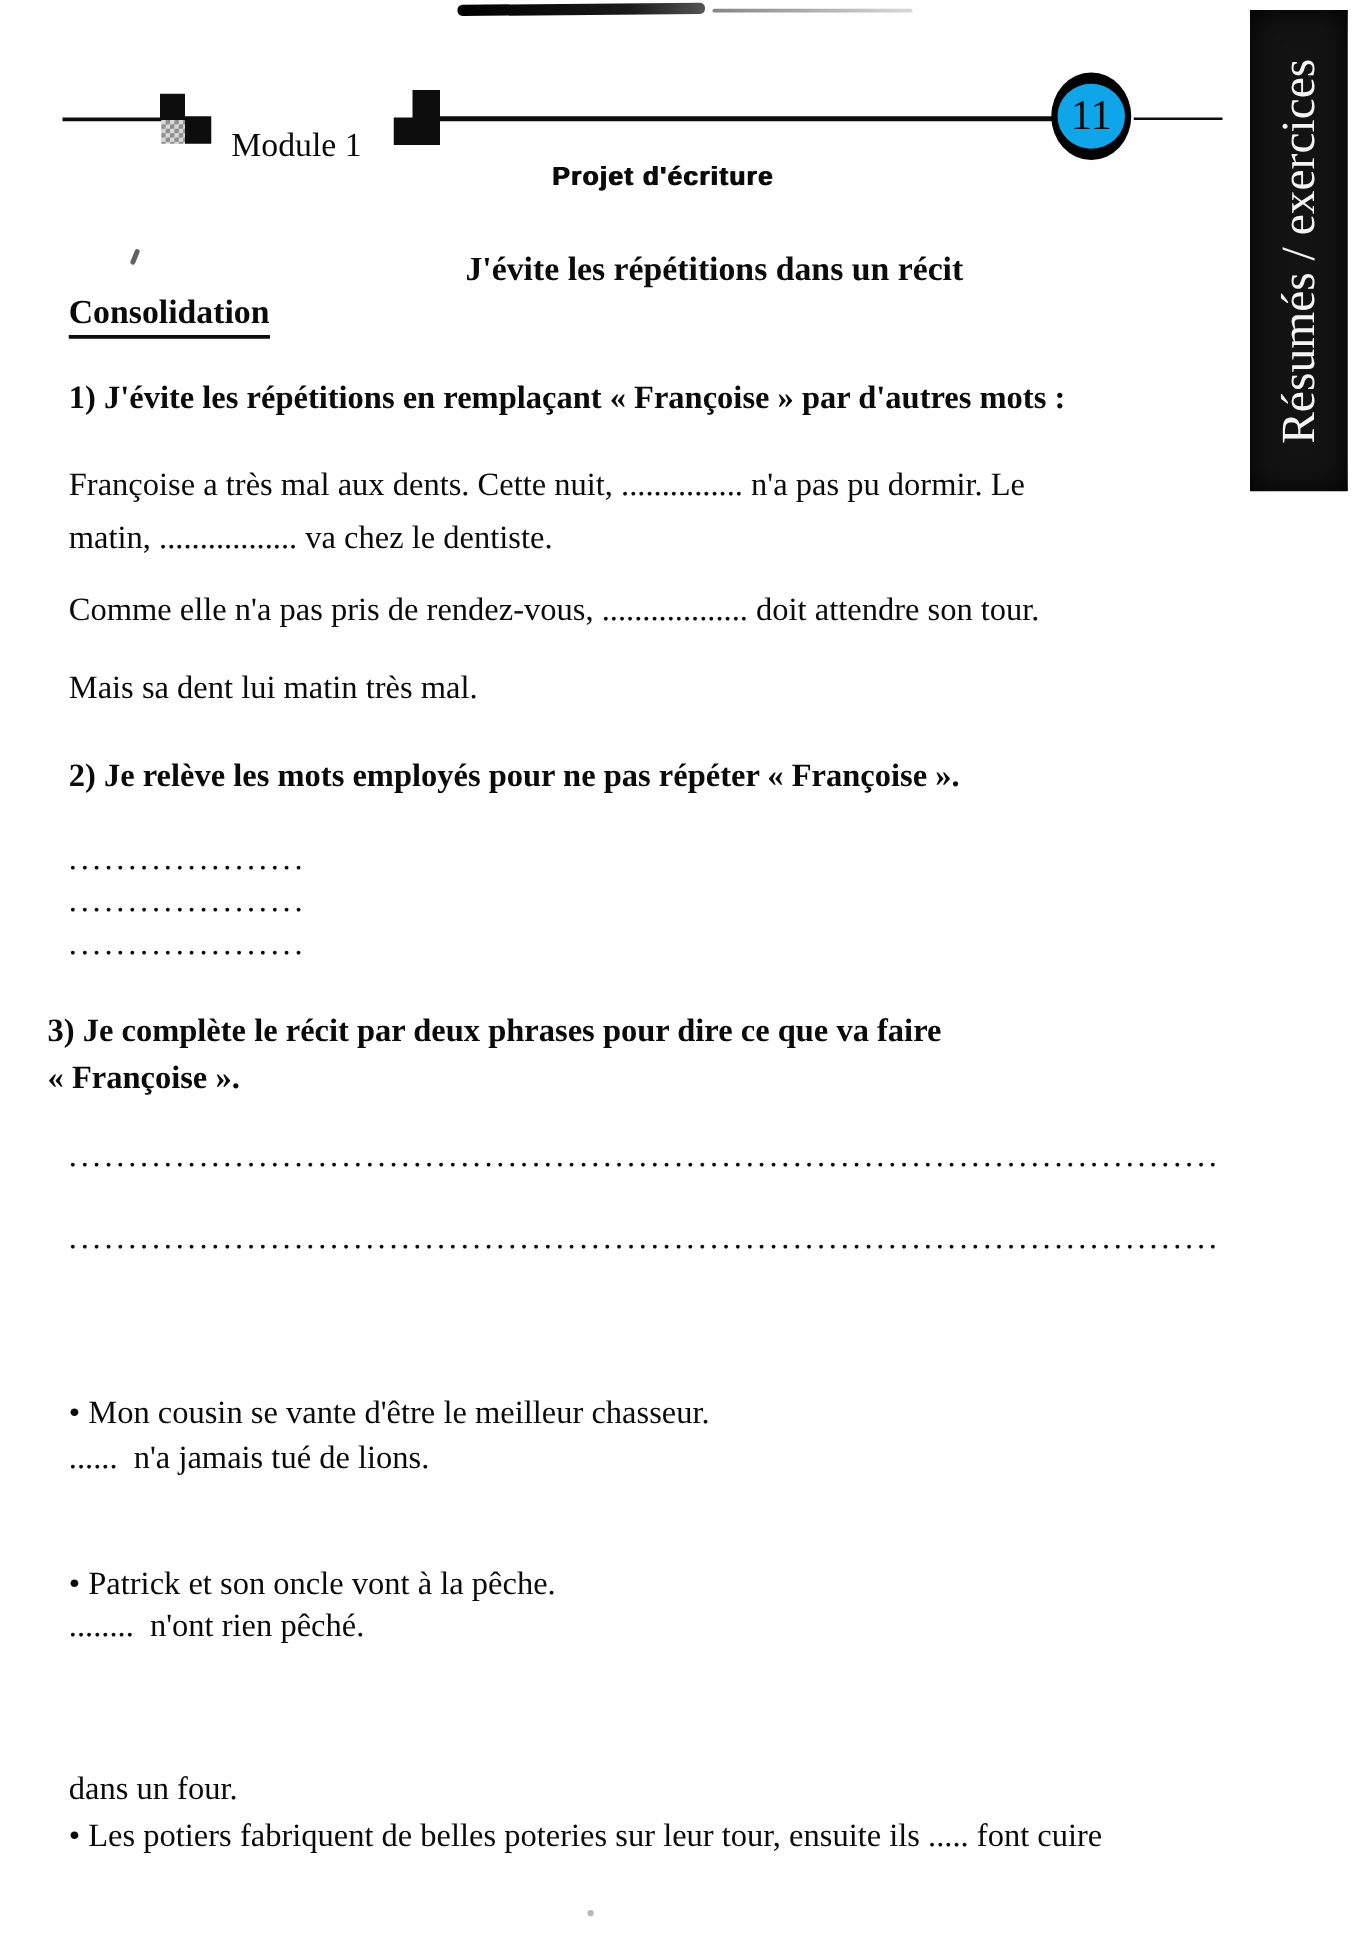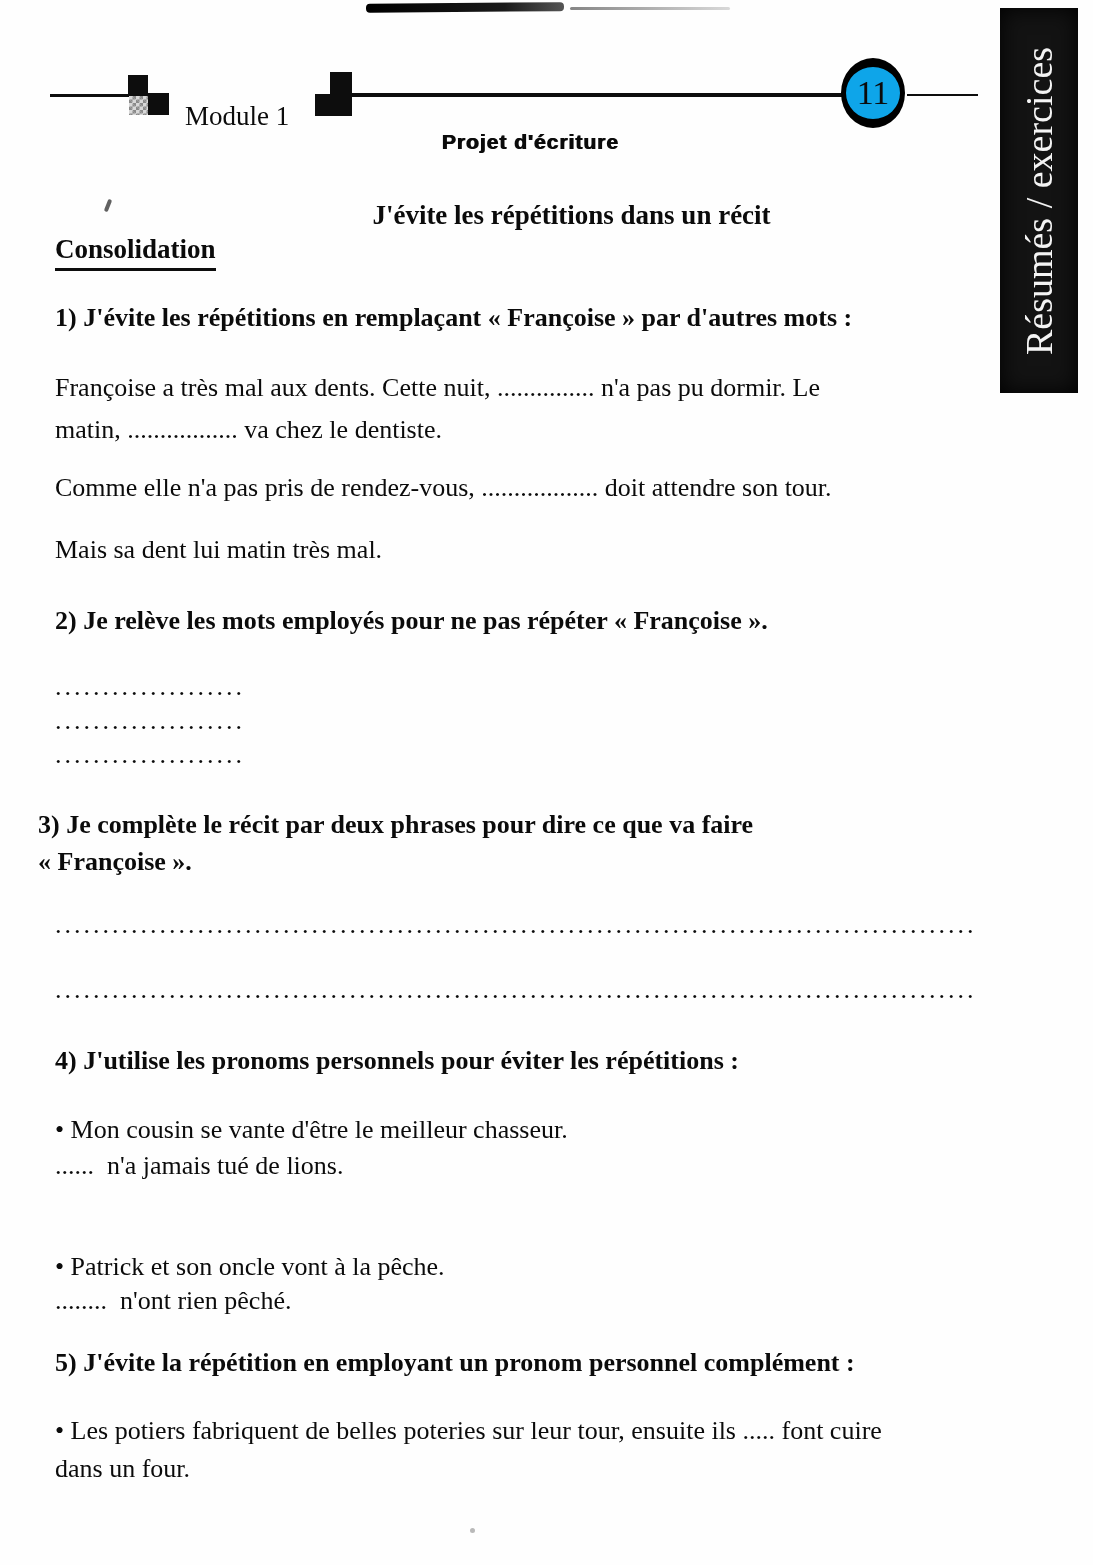--- a/index.html
+++ b/index.html
@@ -133,29 +133,27 @@
     <div class="dots-short">....................</div>
   </div>
 
   <div class="abs para bold" style="left:38px;top:806px;line-height:37px;">
     <div>3) Je complète le récit par deux phrases pour dire ce que va faire</div>
     <div>« Françoise ».</div>
   </div>
   <div class="abs dots-long" style="left:55px;top:908px;">..............................................................................................................</div>
   <div class="abs dots-long" style="left:55px;top:973px;">..............................................................................................................</div>
 
-  <div class="abs body-text bold" style="left:55px;top:1044px;">4) J'utilise les pronoms personnels pour éviter les répétitions :</div>
   <div class="abs para" style="left:55px;top:1112px;line-height:36px;">
     <div>• Mon cousin se vante d'être le meilleur chasseur.</div>
     <div>......&nbsp; n'a jamais tué de lions.</div>
   </div>
   <div class="abs para" style="left:55px;top:1250px;line-height:34px;">
     <div>• Patrick et son oncle vont à la pêche.</div>
     <div>........&nbsp; n'ont rien pêché.</div>
   </div>
 
-  <div class="abs body-text bold" style="left:55px;top:1346px;">5) J'évite la répétition en employant un pronom personnel complément :</div>
   <div class="abs para" style="left:55px;top:1412px;line-height:38px;">
+    <div>dans un four.</div>
     <div>• Les potiers fabriquent de belles poteries sur leur tour, ensuite ils ..... font cuire</div>
-    <div>dans un four.</div>
   </div>
 
 </div>
 
 </body></html>

